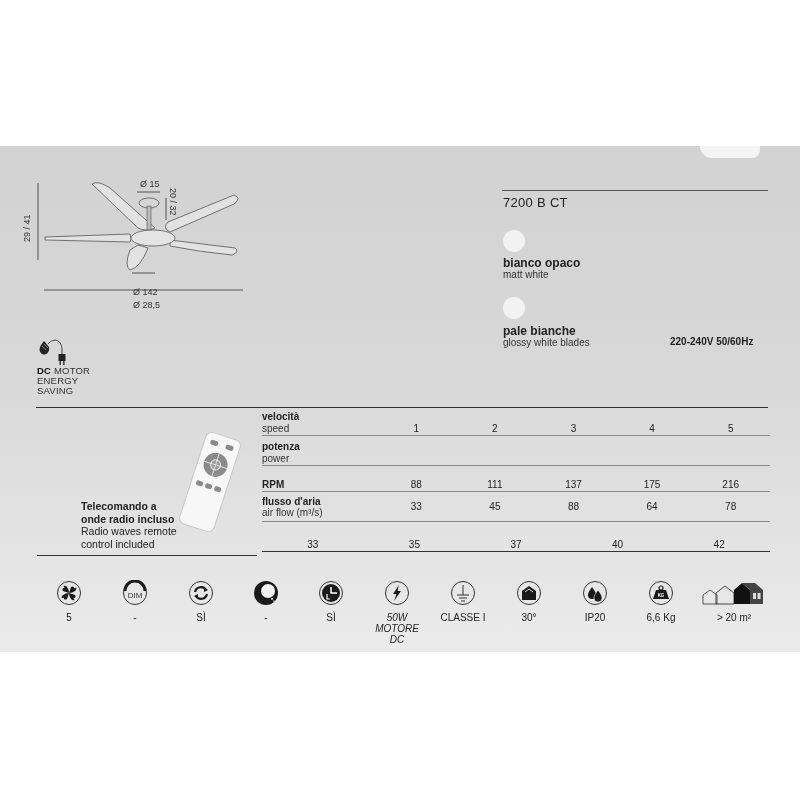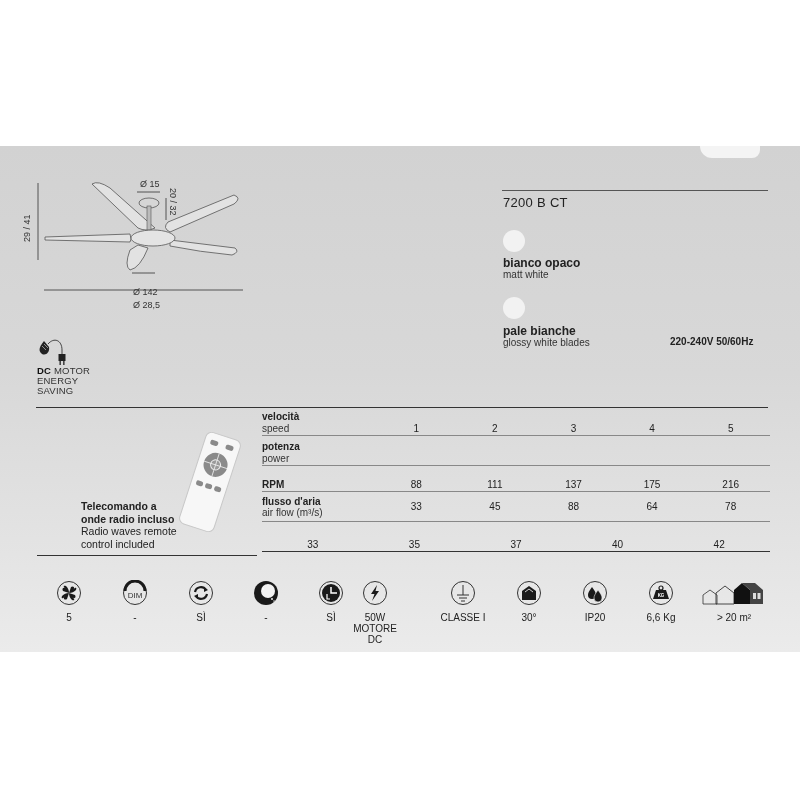--- a/index.html
+++ b/index.html
@@ -245,21 +245,21 @@
   <div class="ic">
     <svg viewBox="0 0 26 26">
         <circle cx="13" cy="13" r="11.5" fill="none" stroke="#333" stroke-width="1"></circle>
       <circle cx="13" cy="13" r="9" fill="#1a1a1a"></circle>
       <path d="M13 7 L13 13 L19 13" fill="none" stroke="#fff" stroke-width="1.5"></path>
       <path d="M9 14 L9 19 L12 19" fill="none" stroke="#fff" stroke-width="1.2"></path>
       </svg>
   </div>
   <div class="val">SÌ</div>
 </div>
-<div class="feat" style="left:340px;">
+<div class="feat" style="left:362px;font-style:italic;">
   <div class="ic">
     <svg viewBox="0 0 26 26">
         <circle cx="13" cy="13" r="11.5" fill="none" stroke="#333" stroke-width="1"></circle>
       <path d="M15 5 L9 14 L12.5 14 L10 21 L17 11 L13.5 11 Z" fill="#1a1a1a"></path>
       </svg>
   </div>
   <div class="val" style="width:46px;margin:6px auto 0;">50W MOTORE DC</div>
 </div>
 <div class="feat" style="left:428px;">
   <div class="ic">

